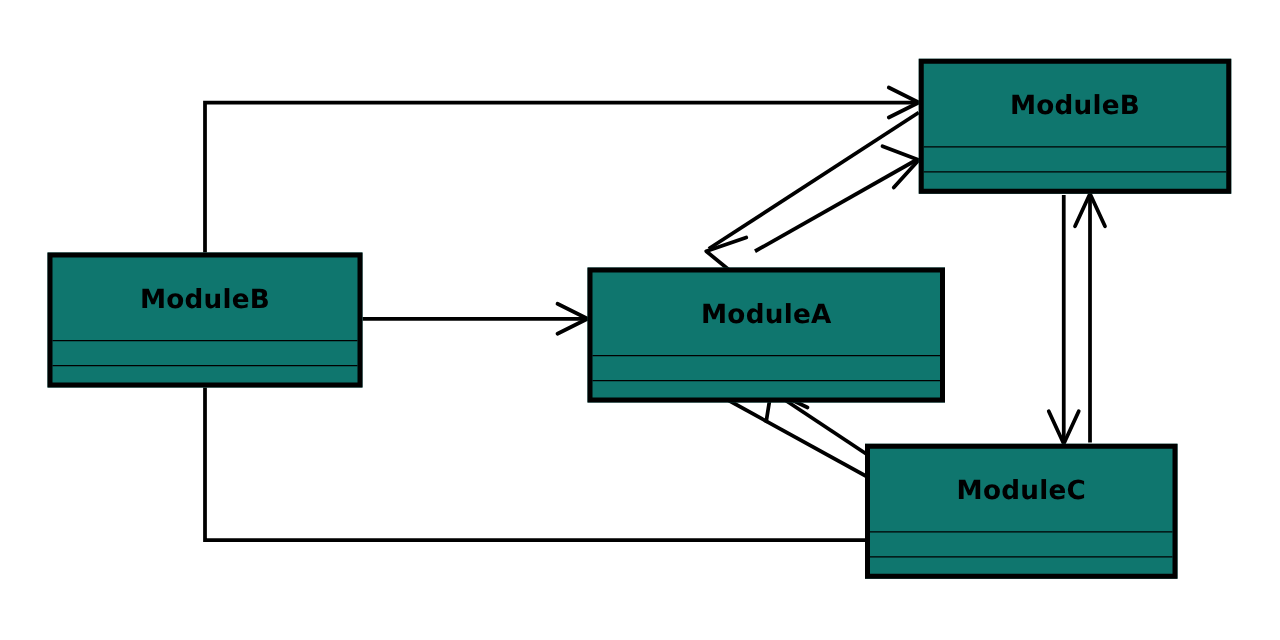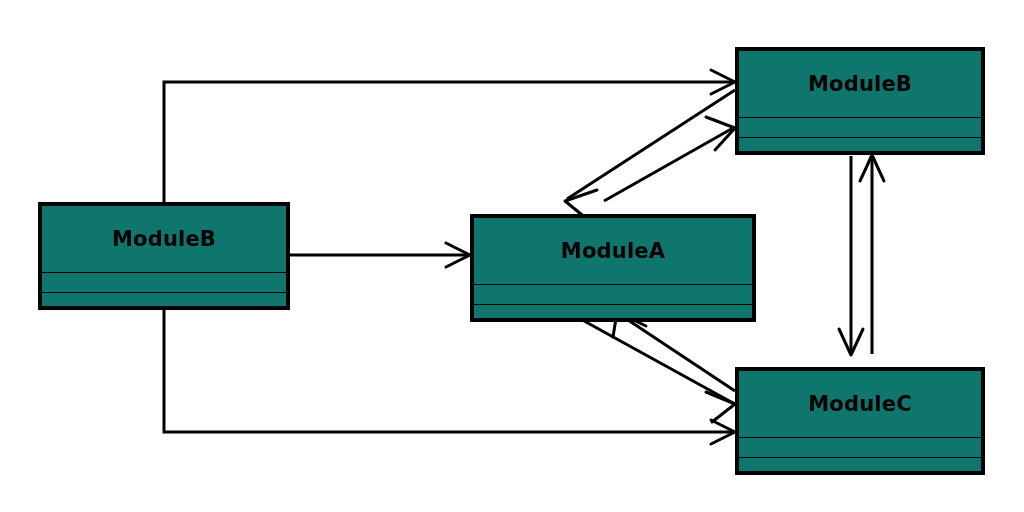--- a/index.html
+++ b/index.html
@@ -127,21 +127,21 @@
   </div>
 
   <div class="uml-class" style="left:735px; top:47px; width:250px; height:108px;">
     <div class="uml-name-compartment">
       <span class="uml-class-name">ModuleB</span>
     </div>
     <div class="uml-attr-compartment"></div>
     <div class="uml-op-compartment"></div>
   </div>
 
-  <div class="uml-class" style="left:735px; top:355px; width:250px; height:108px;margin-top:12px;">
+  <div class="uml-class" style="left:692px; top:355px; width:250px; height:108px;">
     <div class="uml-name-compartment">
       <span class="uml-class-name">ModuleC</span>
     </div>
     <div class="uml-attr-compartment"></div>
     <div class="uml-op-compartment"></div>
   </div>
 
 </div>
 
 </body></html>

